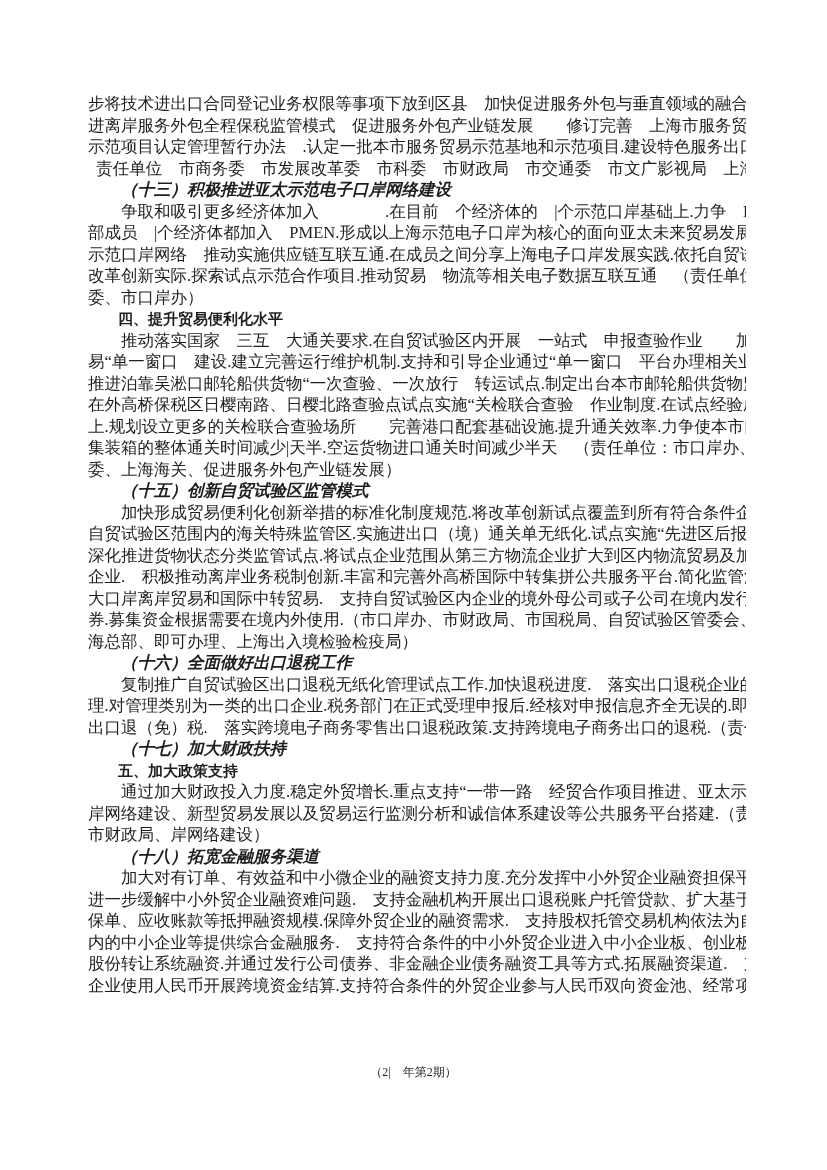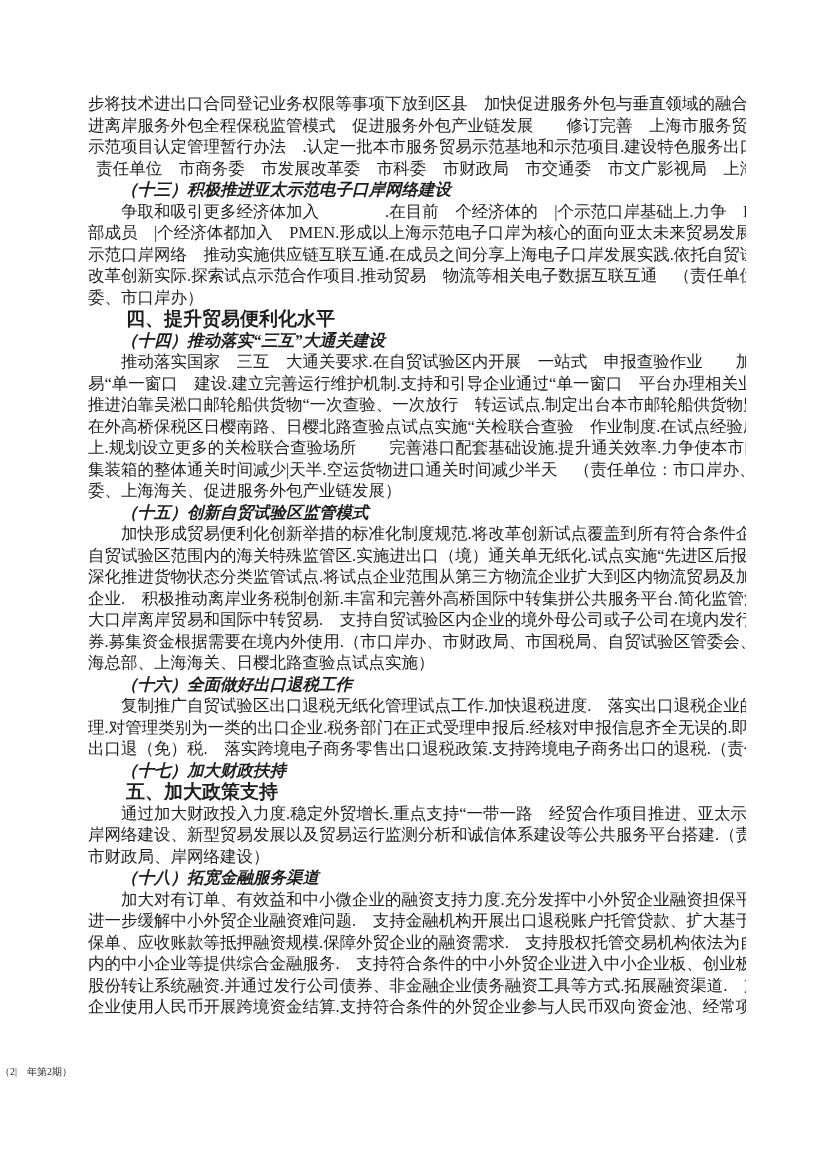--- a/index.html
+++ b/index.html
@@ -21,62 +21,61 @@
     line-height:21.5px;
     height:21.5px;
     white-space:pre;
     overflow:hidden;
   }
   .song{font-weight:400;}
   .kaiti{font-style:italic;font-weight:700;}
   .hei{
     font-family:"Liberation Sans","DejaVu Sans",sans-serif;
     font-weight:700;
-    font-size:19px;
+    font-size:15px;
   }
   .footer{
     position:absolute;
     left:0;right:0;top:1062px;
-    text-align:left;
-    font-size:10px;
+    text-align:center;
+    font-size:12px;
     line-height:20px;
   }
 </style>
 </head>
 <body>
 
 <div class="page">
   <div class="content" id="lines-host">
       <div class="line song">步将技术进出口合同登记业务权限等事项下放到区县　加快促进服务外包与垂直领域的融合　继续推</div>
       <div class="line song">进离岸服务外包全程保税监管模式　促进服务外包产业链发展　　修订完善　上海市服务贸易示范基地和</div>
       <div class="line song">示范项目认定管理暂行办法　.认定一批本市服务贸易示范基地和示范项目.建设特色服务出口基地</div>
       <div class="line song" style="text-indent: 0.5em;">责任单位　市商务委　市发展改革委　市科委　市财政局　市交通委　市文广影视局　上海海关　人民银行</div>
       <div class="line kaiti" style="text-indent: 2em;">（十三）积极推进亚太示范电子口岸网络建设</div>
       <div class="line song" style="text-indent: 2em;">争取和吸引更多经济体加入　　　　.在目前　个经济体的　|个示范口岸基础上.力争　PE.　全</div>
       <div class="line song">部成员　|个经济体都加入　PMEN.形成以上海示范电子口岸为核心的面向亚太未来贸易发展的电子</div>
       <div class="line song">示范口岸网络　推动实施供应链互联互通.在成员之间分享上海电子口岸发展实践.依托自贸试验区的</div>
       <div class="line song">改革创新实际.探索试点示范合作项目.推动贸易　物流等相关电子数据互联互通　（责任单位：市商务</div>
       <div class="line song">委、市口岸办）</div>
       <div class="line hei" style="text-indent: 2em;">四、提升贸易便利化水平</div>
-      <div class="line kaiti" style="text-indent: 2em;">（十四）推动落实“三互”大通关建设</div>
       <div class="line song" style="text-indent: 2em;">推动落实国家　三互　大通关要求.在自贸试验区内开展　一站式　申报查验作业　　加快推进国际贸</div>
       <div class="line song">易“单一窗口　建设.建立完善运行维护机制.支持和引导企业通过“单一窗口　平台办理相关业务　　深化</div>
       <div class="line song">推进泊靠吴淞口邮轮船供货物“一次查验、一次放行　转运试点.制定出台本市邮轮船供货物监管方案</div>
       <div class="line song">在外高桥保税区日樱南路、日樱北路查验点试点实施“关检联合查验　作业制度.在试点经验成熟的基础</div>
       <div class="line song">上.规划设立更多的关检联合查验场所　　完善港口配套基础设施.提升通关效率.力争使本市口岸进口</div>
       <div class="line song">集装箱的整体通关时间减少|天半.空运货物进口通关时间减少半天　（责任单位：市口岸办、市交通</div>
       <div class="line song">委、上海海关、促进服务外包产业链发展）</div>
       <div class="line kaiti" style="text-indent: 2em;">（十五）创新自贸试验区监管模式</div>
       <div class="line song" style="text-indent: 2em;">加快形成贸易便利化创新举措的标准化制度规范.将改革创新试点覆盖到所有符合条件企业　　在</div>
       <div class="line song">自贸试验区范围内的海关特殊监管区.实施进出口（境）通关单无纸化.试点实施“先进区后报检　模式.</div>
       <div class="line song">深化推进货物状态分类监管试点.将试点企业范围从第三方物流企业扩大到区内物流贸易及加工贸易</div>
       <div class="line song">企业.　积极推动离岸业务税制创新.丰富和完善外高桥国际中转集拼公共服务平台.简化监管流程.扩</div>
       <div class="line song">大口岸离岸贸易和国际中转贸易.　支持自贸试验区内企业的境外母公司或子公司在境内发行人民币债</div>
       <div class="line song">券.募集资金根据需要在境内外使用.（市口岸办、市财政局、市国税局、自贸试验区管委会、人民银行上</div>
-      <div class="line song">海总部、上海海关、日樱北路查验点试点实施）</div>
+      <div class="line song">海总部、即可办理、上海出入境检验检疫局）</div>
       <div class="line kaiti" style="text-indent: 2em;">（十六）全面做好出口退税工作</div>
       <div class="line song" style="text-indent: 2em;">复制推广自贸试验区出口退税无纸化管理试点工作.加快退税进度.　落实出口退税企业的分类管</div>
       <div class="line song">理.对管理类别为一类的出口企业.税务部门在正式受理申报后.经核对申报信息齐全无误的.即可办理</div>
       <div class="line song">出口退（免）税.　落实跨境电子商务零售出口退税政策.支持跨境电子商务出口的退税.（责任单位：市</div>
       <div class="line kaiti" style="text-indent: 2em;">（十七）加大财政扶持</div>
       <div class="line hei" style="text-indent: 2em;">五、加大政策支持</div>
       <div class="line song" style="text-indent: 2em;">通过加大财政投入力度.稳定外贸增长.重点支持“一带一路　经贸合作项目推进、亚太示范电子口</div>
       <div class="line song">岸网络建设、新型贸易发展以及贸易运行监测分析和诚信体系建设等公共服务平台搭建.（责任单位：</div>
       <div class="line song">市财政局、岸网络建设）</div>
       <div class="line kaiti" style="text-indent: 2em;">（十八）拓宽金融服务渠道</div>

